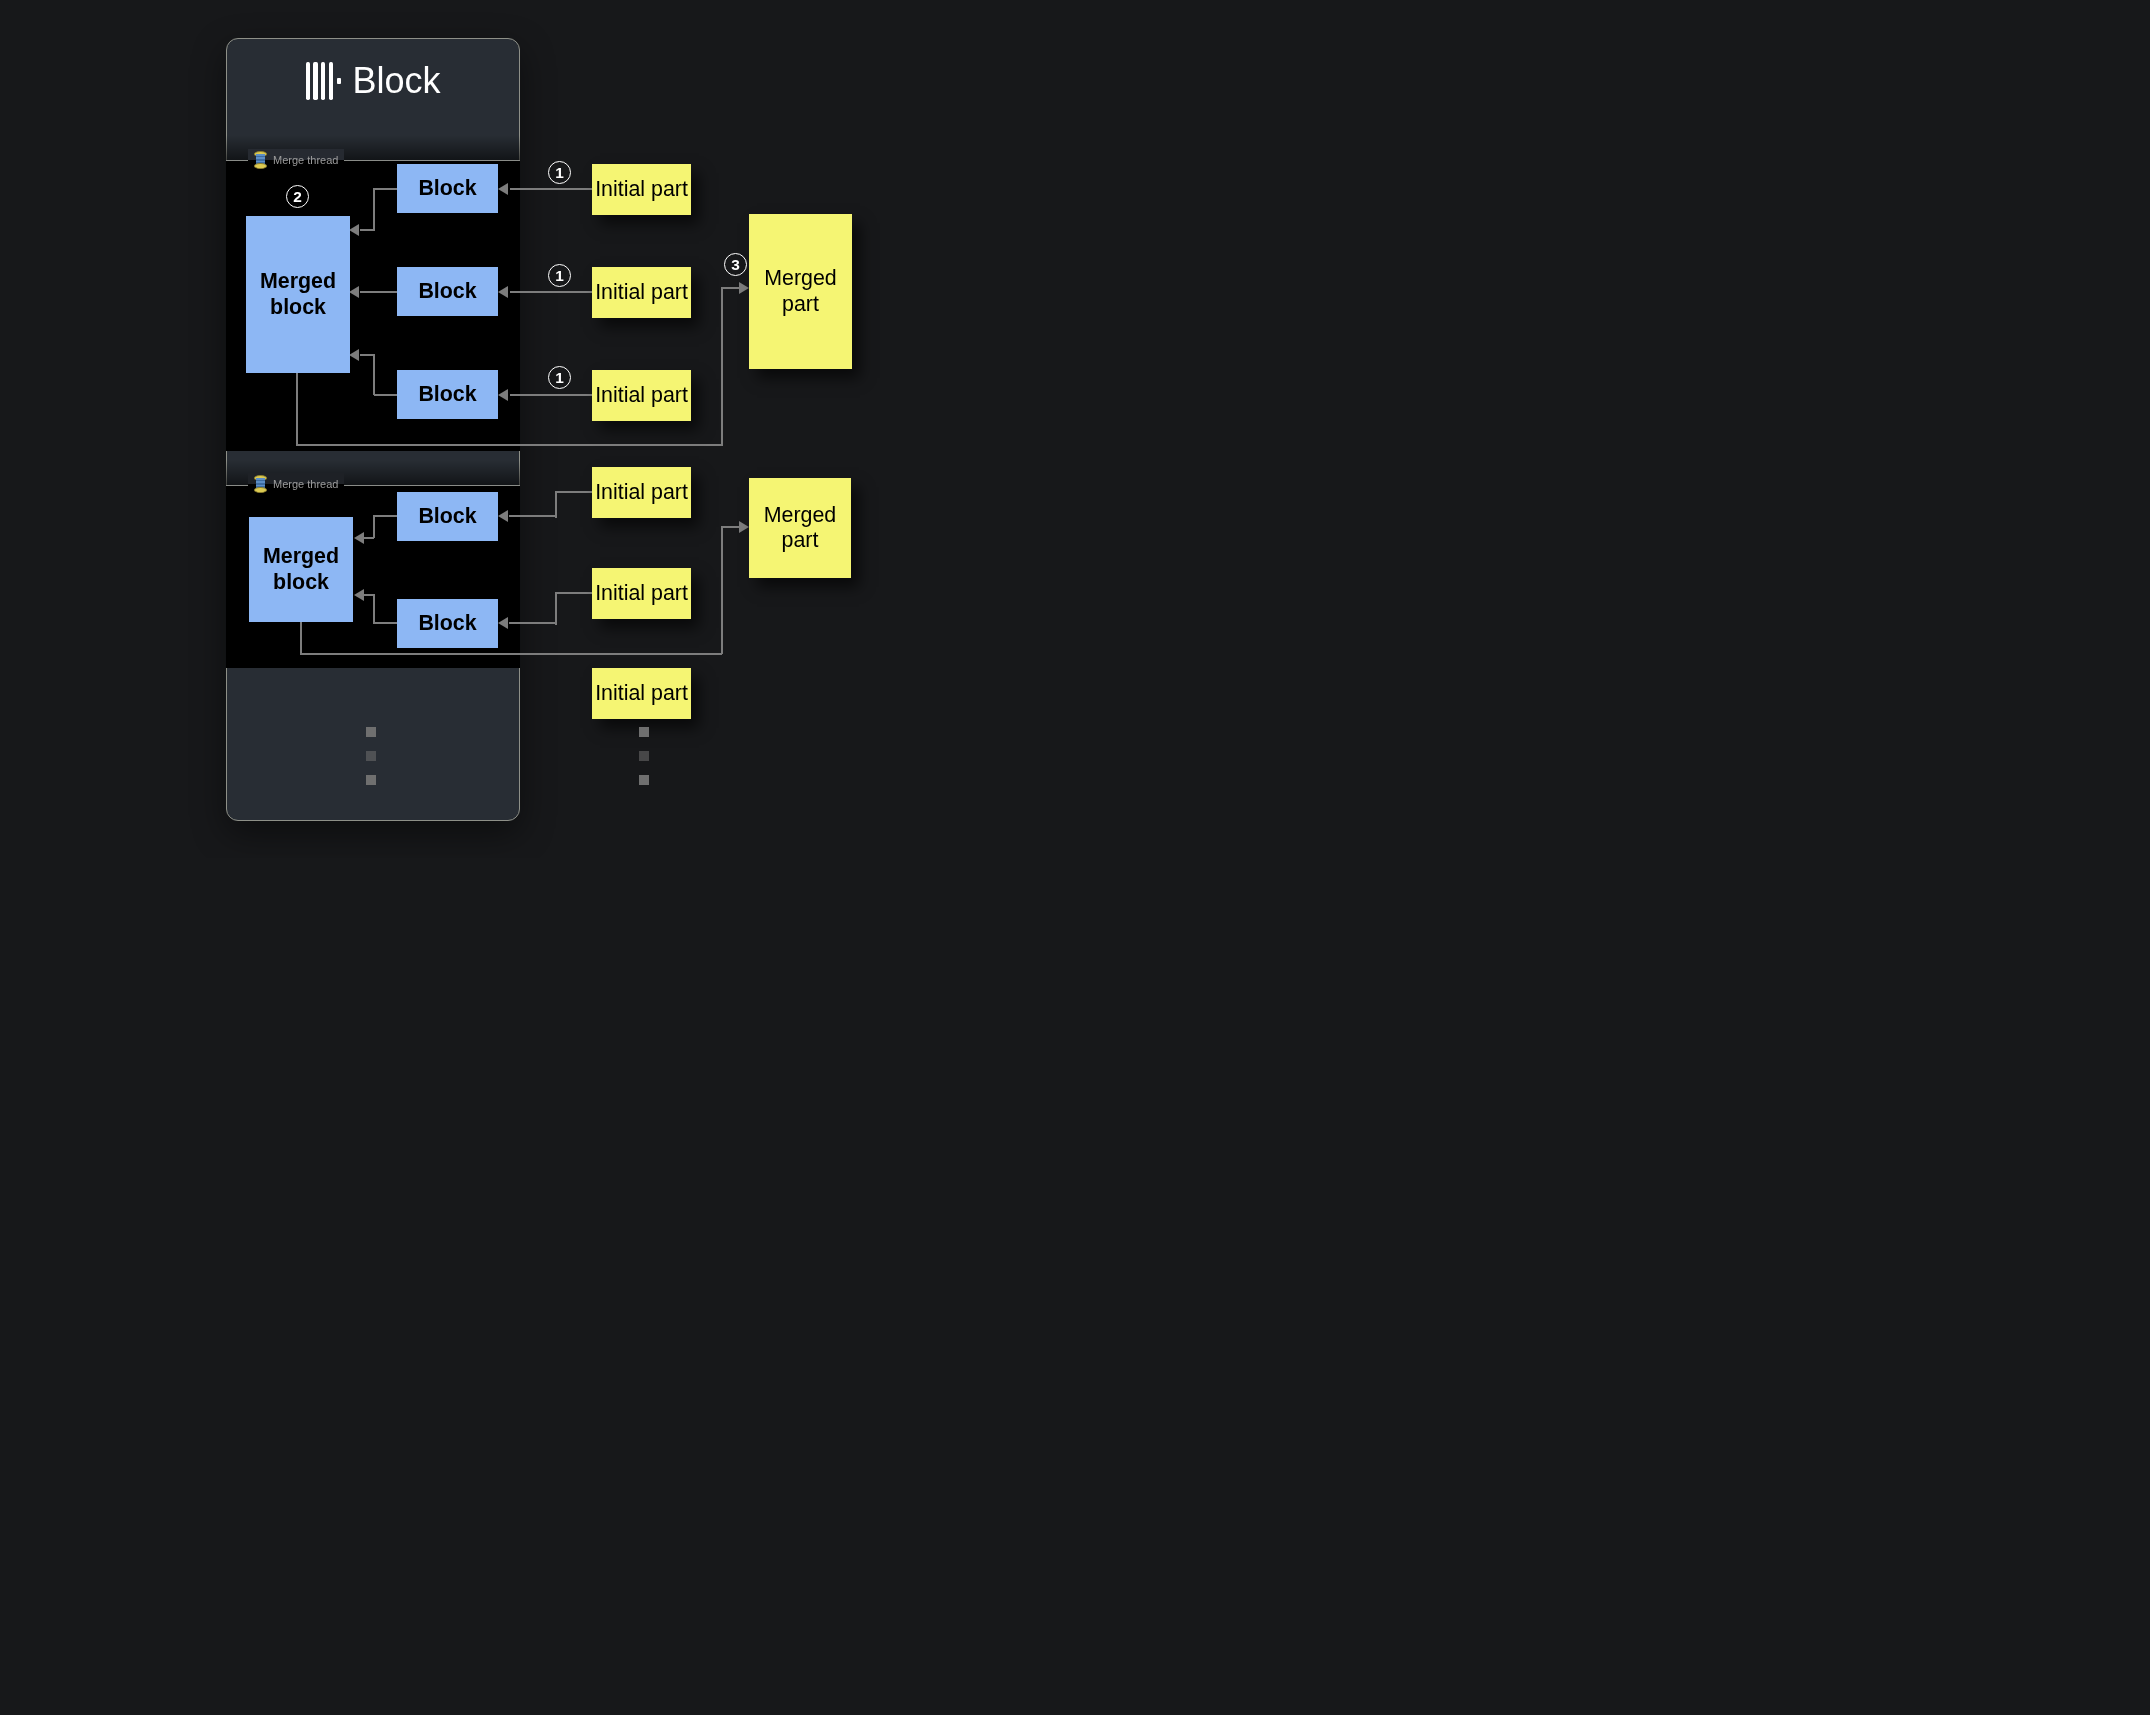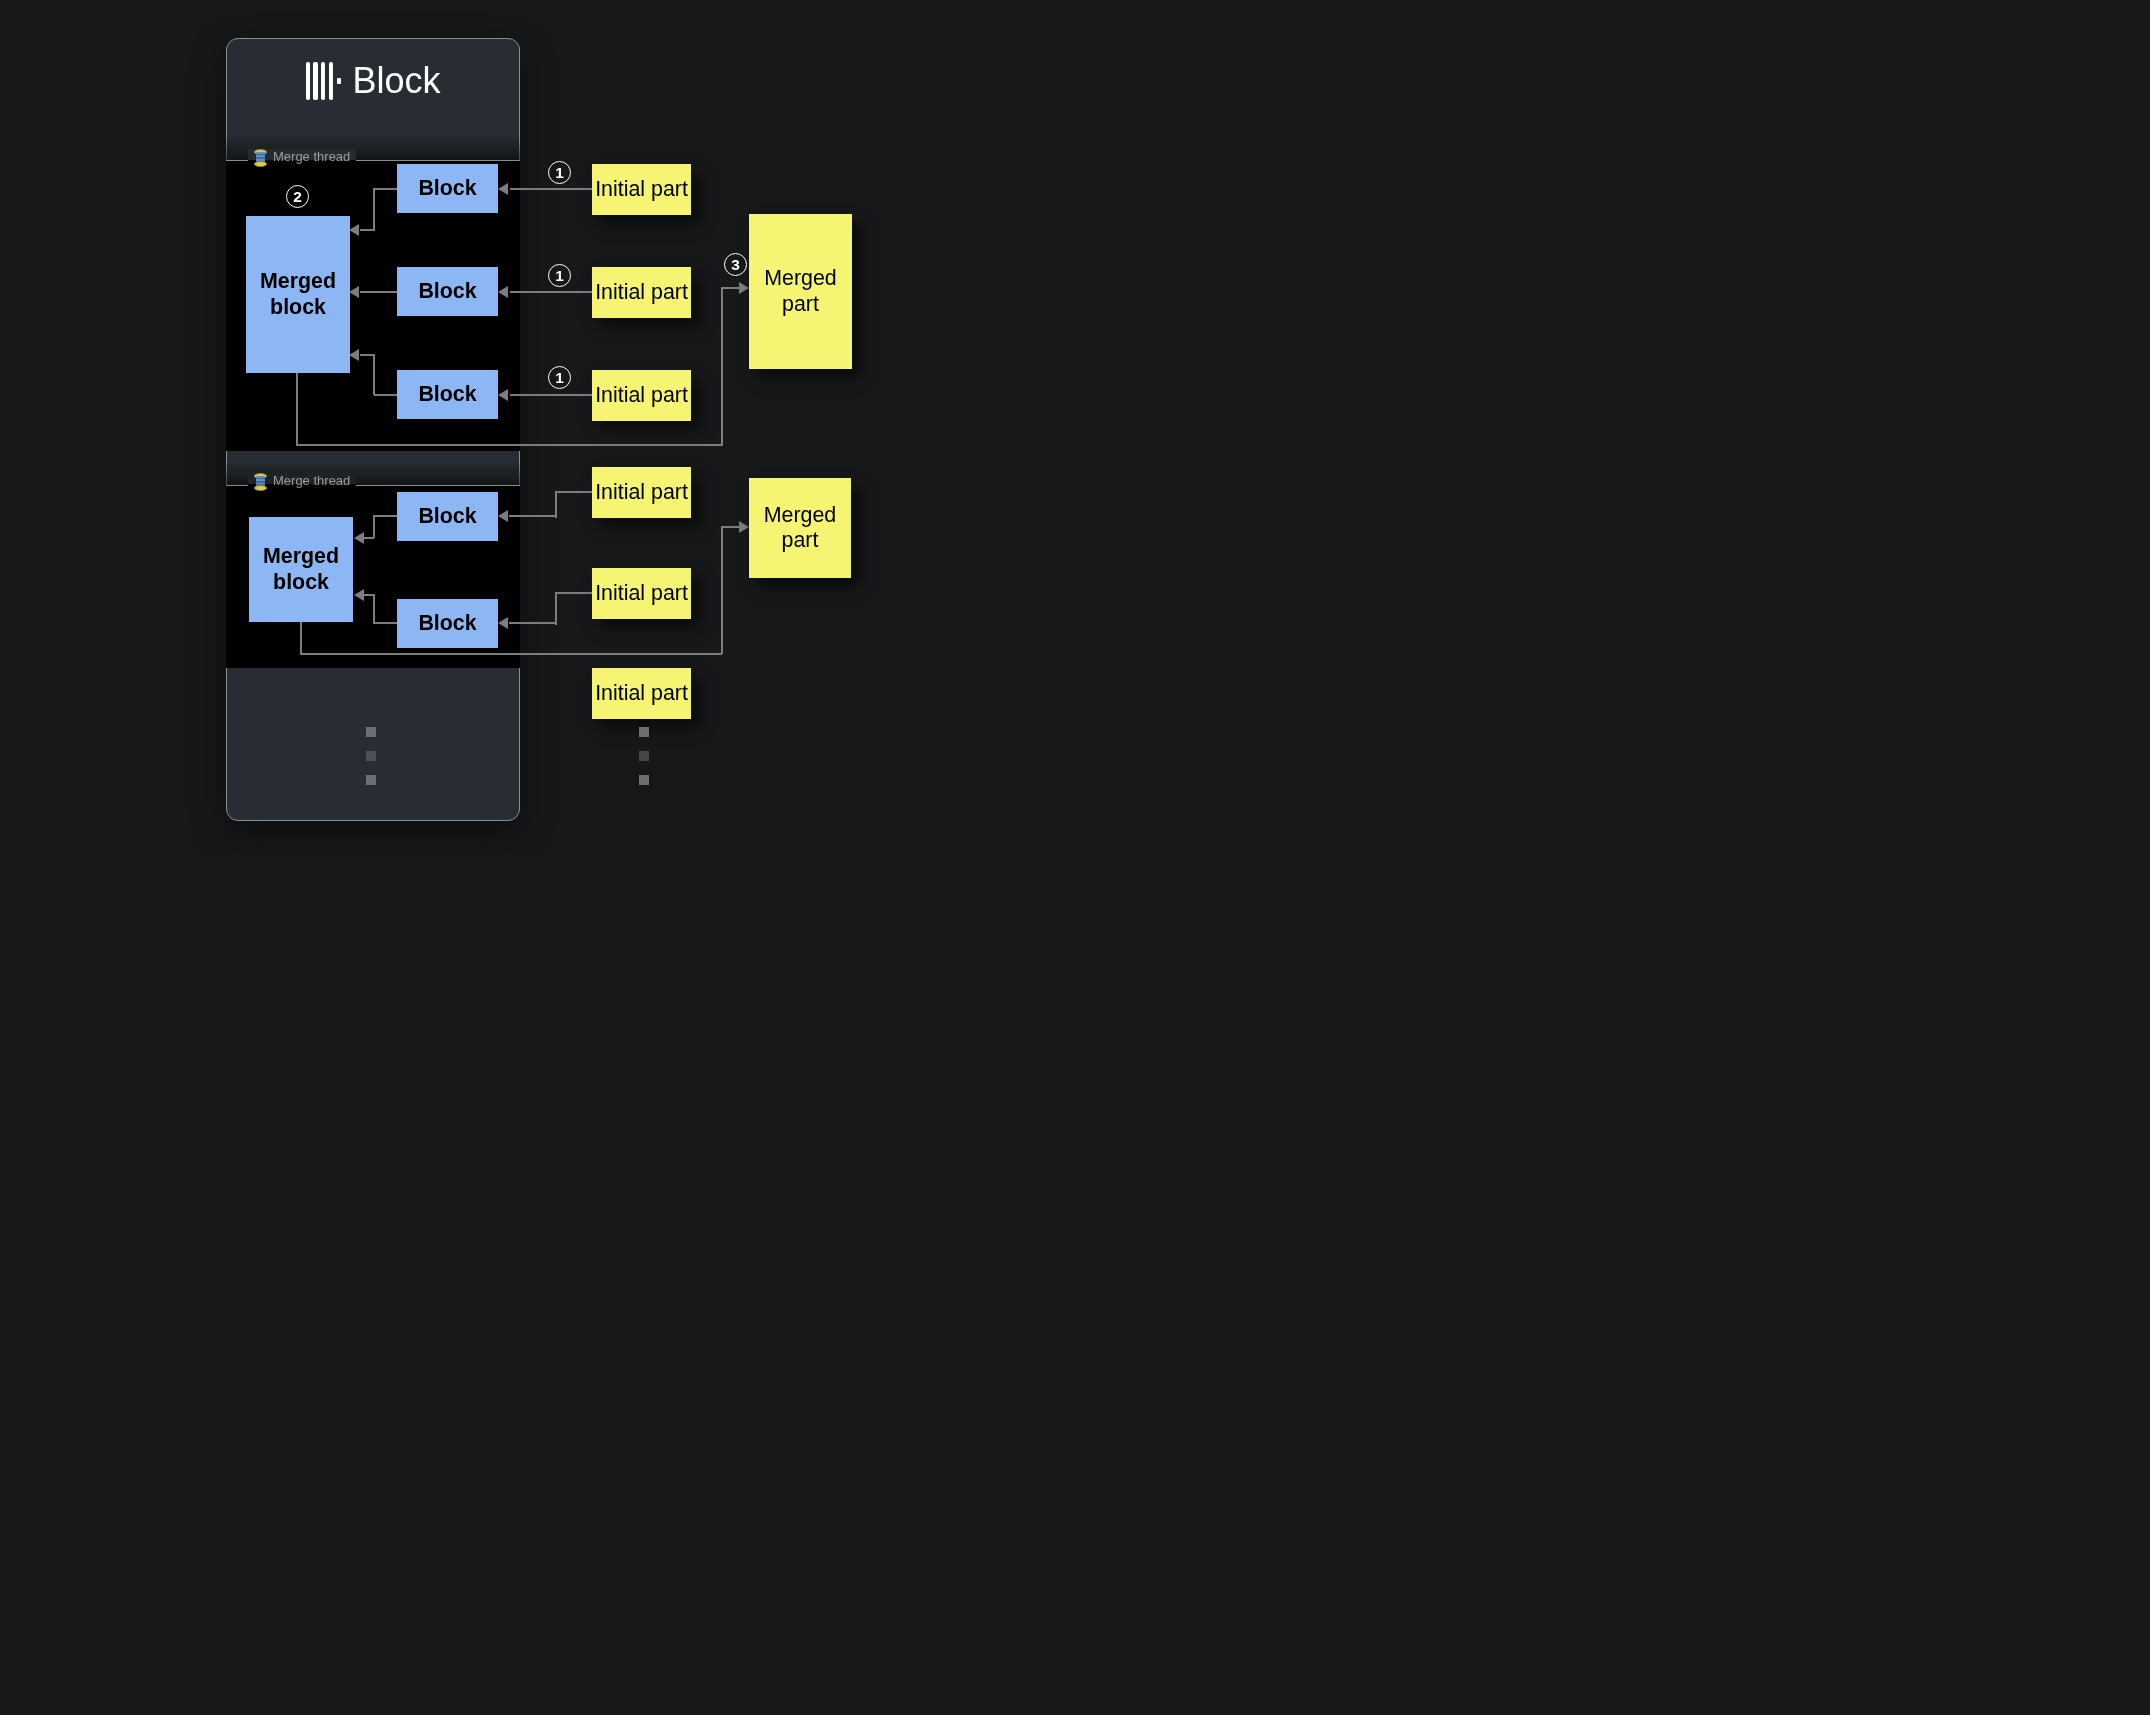--- a/index.html
+++ b/index.html
@@ -16,22 +16,22 @@
     border:0.9px solid var(--panel-border); border-radius:12px; box-shadow:0 12px 34px rgba(0,0,0,.45);}
   .server-header{left:226px; top:38px; width:294px; height:86px; display:flex; align-items:center; justify-content:center; gap:11px;}
   .ch-logo{display:flex; align-items:center; gap:3.4px;}
   .ch-bar{width:4.3px; height:38px; background:var(--title-white); border-radius:1.7px;}
   .ch-dot{width:4.3px; height:6.8px; background:var(--title-white); border-radius:0.9px; margin-left:0.9px;}
   .server-title{color:var(--title-white); font-size:36px; line-height:1;}
 
   .shade{height:25px; background:linear-gradient(to bottom, rgba(0,0,0,0), rgba(0,0,0,.55));}
   .black-box{left:226px; width:294px; background:var(--black-box); border-top:1.7px solid #8a8c88;}
 
-  .thread-label{height:22px; display:flex; align-items:flex-start; gap:6px; padding:0 6px;
-    color:var(--label-gray); font-size:13px; white-space:nowrap;}
+  .thread-label{height:22px; display:flex; align-items:center; gap:6px; padding:0 6px;
+    color:var(--label-gray); font-size:11px; white-space:nowrap;}
   .spool{position:relative; width:13px; height:18px; flex:0 0 auto;}
   .spool .body{position:absolute; left:1.7px; right:1.7px; top:2.6px; bottom:2.6px;
     background:repeating-linear-gradient(180deg,#5c8ec6 0 1.7px,#3d6ca2 1.7px 3.4px);}
   .spool::before,.spool::after{content:""; position:absolute; left:0; right:0; height:4.3px;
     background:#dcca52; border-radius:50%; border:0.9px solid #8a7d2e;}
   .spool::before{top:0;} .spool::after{bottom:0;}
 
   .node{display:flex; align-items:center; justify-content:center; text-align:center;
     color:#000; font-size:21.4px; line-height:1.18;}
   .blue{background:var(--block-blue);font-weight:bold;}

